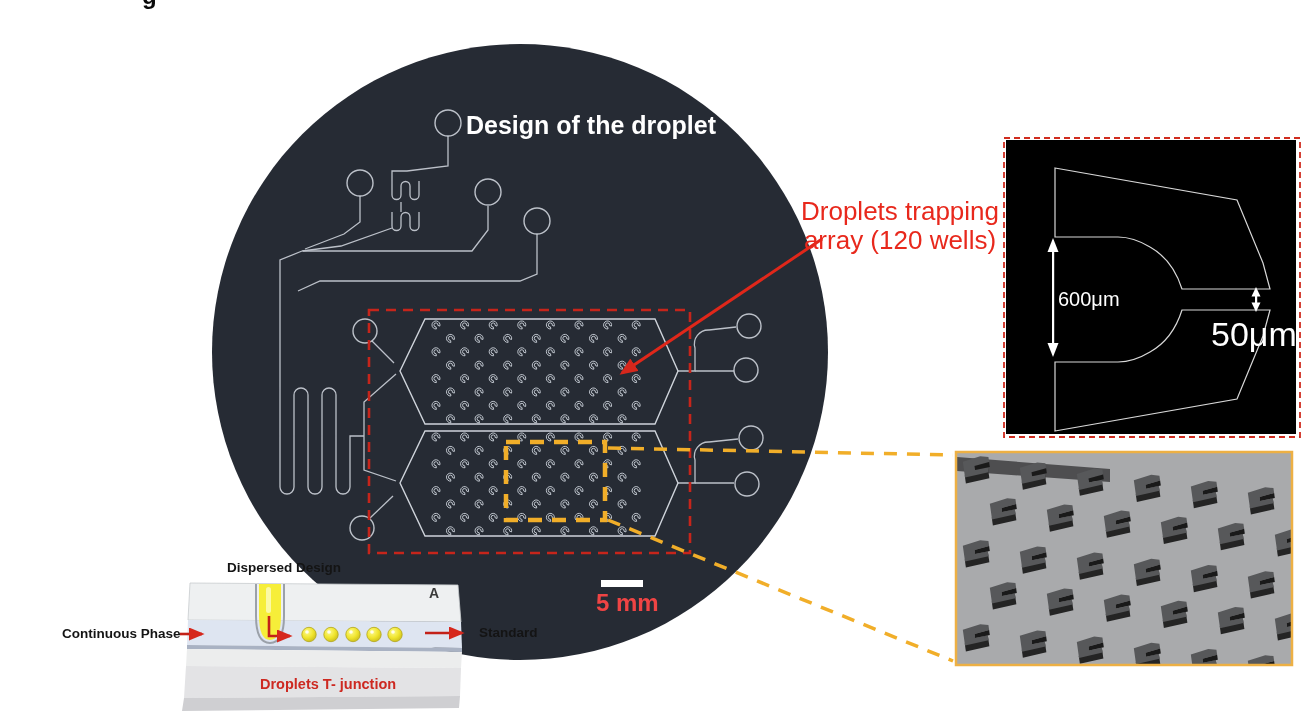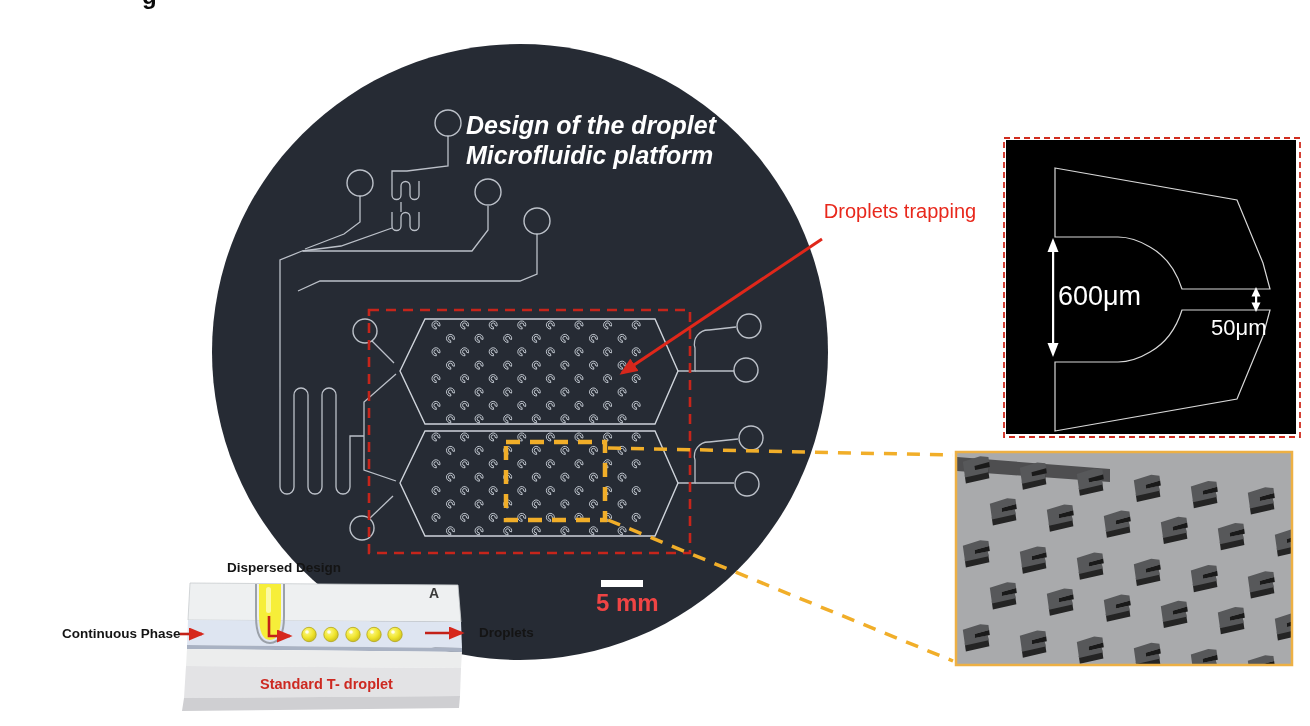--- a/index.html
+++ b/index.html
@@ -1,23 +1,23 @@
 <!DOCTYPE html>
 <html><head>
 <meta charset="utf-8">
 <style>
   html,body{margin:0;padding:0;background:#fff;}
   #canvas{position:relative;width:1310px;height:726px;background:#ffffff;overflow:hidden;
           font-family:"Liberation Sans","DejaVu Sans",sans-serif;}
   #gfx{position:absolute;left:0;top:0;width:1310px;height:726px;}
   .t{position:absolute;white-space:nowrap;}
-  .chip-title{color:#ffffff;font-size:25px;line-height:30px;font-weight:bold;font-style:italic;}
-  .red-label{color:#e8281c;font-size:20px;line-height:29px;text-align:center;}
+  .chip-title{color:#ffffff;font-size:25px;line-height:30px;font-weight:bold;}
+  .red-label{color:#e8281c;font-size:26px;line-height:29px;text-align:center;}
   .scale-label{color:#ef4444;font-size:24px;font-weight:600;}
-  .dim-label{color:#ffffff;font-size:22px;}
+  .dim-label{color:#ffffff;font-size:34px;}
   .tj-label{color:#141414;font-size:13.5px;font-weight:bold;}
   .tj-caption{color:#cd2921;font-size:14.5px;font-weight:bold;}
   .corner-a{color:#3a3a3a;font-size:14px;font-weight:bold;}
   .clip-top{position:absolute;overflow:hidden;}
   .clip-top span{position:absolute;left:2px;top:-18px;font-size:24px;font-weight:bold;color:#0a0a0a;}
 </style>
 </head>
 <body>
 
 <div id="canvas">
@@ -325,30 +325,30 @@
         </g>
     </g>
   </svg>
 
   <div class="clip-top" style="left:140px;top:0;width:34px;height:9px;">
     <span>g</span>
   </div>
 
   <div class="t chip-title" style="left:466px;top:110px;">
     <span>Design of the droplet</span><br>
-    <span>Microfluidic platform</span>
   </div>
 
   <div class="t red-label" style="left:786px;top:197px;width:228px;">
     <span>Droplets trapping</span><br>
+    <span>array (120 wells)</span>
   </div>
 
   <div class="t scale-label" style="left:596px;top:589px;">5 mm</div>
 
-  <div class="t dim-label" style="left:1058px;top:281px;font-size:27px;">600μm</div>
+  <div class="t dim-label" style="left:1058px;top:288px;font-size:20px;">600μm</div>
   <div class="t dim-label" style="left:1211px;top:315px;">50μm</div>
 
   <div class="t tj-label" style="left:227px;top:560px;">Dispersed Design</div>
   <div class="t tj-label" style="left:62px;top:626px;">Continuous Phase</div>
-  <div class="t tj-label" style="left:479px;top:625px;">Droplets</div>
-  <div class="t tj-caption" style="left:260px;top:676px;">Standard T- droplet</div>
+  <div class="t tj-label" style="left:479px;top:625px;">Standard</div>
+  <div class="t tj-caption" style="left:260px;top:676px;">Droplets T- junction</div>
   <div class="t corner-a" style="left:429px;top:585px;">A</div>
 </div>
 
 </body></html>

